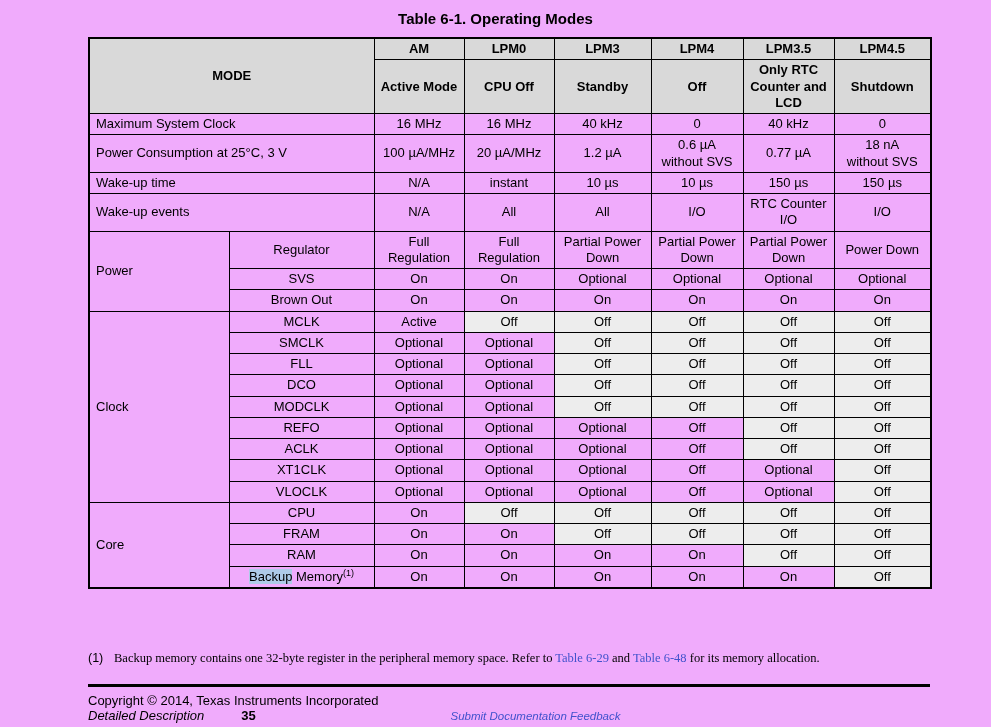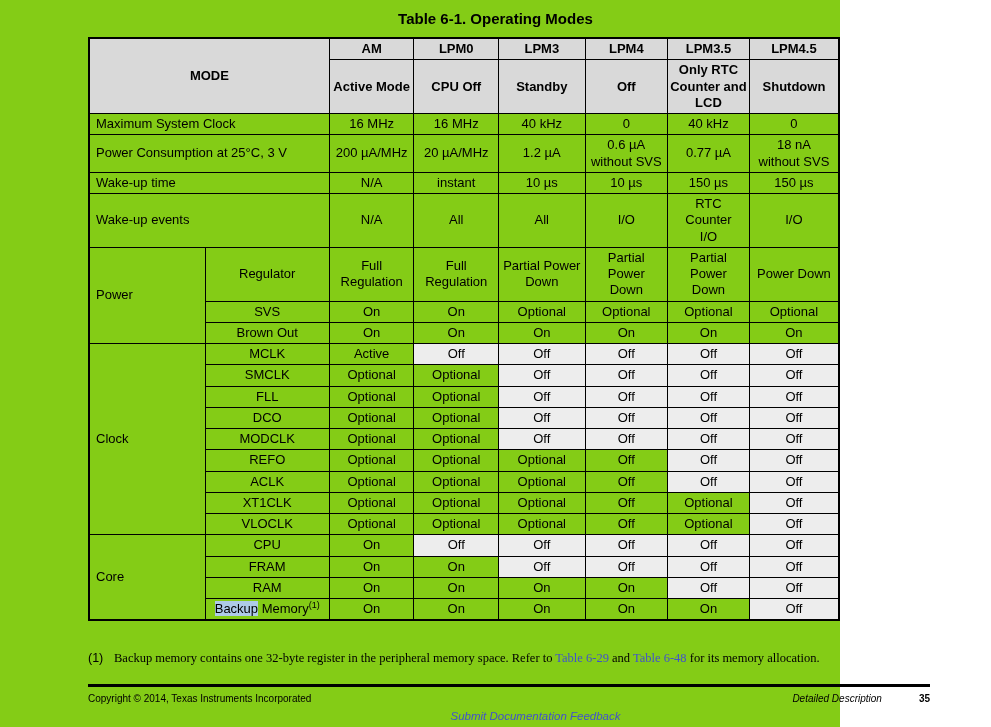--- a/index.html
+++ b/index.html
@@ -1,17 +1,17 @@
 <!DOCTYPE html>
 <html><head>
 <meta charset="utf-8">
 <style>
   html,body{margin:0;padding:0;background:#ffffff;}
   body{width:991px;height:727px;font-family:"Liberation Sans",sans-serif;color:#111;overflow:hidden;}
-  .page{position:relative;width:840px;height:727px;background:#84cc16;}
+  .page{position:relative;width:991px;height:727px;background:#f0abfc;}
 
   .doc-title{position:absolute;top:10px;left:0;width:991px;text-align:center;
     font-size:15px;font-weight:bold;color:#000;}
 
   table.optable{position:absolute;left:88px;top:37px;border-collapse:collapse;
     table-layout:fixed;border:2px solid #000;}
   table.optable th,table.optable td{border:1px solid #000;font-size:13px;line-height:1.25;
     text-align:center;vertical-align:middle;padding:2px 3px;white-space:pre-line;
     font-weight:normal;color:#000;overflow:hidden;}
   table.optable thead th{background:#d9d9d9;font-weight:bold;padding:2px 2px;}
@@ -22,22 +22,22 @@
   table.optable sup{font-size:9px;line-height:0;}
   .hl{background:#aecbe8;}
 
   .footnote{position:absolute;left:88px;top:651px;width:822px;font-size:12.5px;
     line-height:1.22;color:#000;display:flex;}
   .fn-num{width:26px;flex:0 0 26px;}
   .fn-text{flex:1;font-family:Liberation Serif, serif;}
   a.doclink{color:#4152cc;text-decoration:none;cursor:pointer;}
 
   .footer-rule{position:absolute;left:88px;top:684px;width:842px;height:3px;background:#000;}
-  .footer-row{position:absolute;left:88px;top:693px;width:842px;font-size:10px;
-    display:flex;justify-content:space-between;align-items:baseline;color:#000;}
+  .footer-row{position:absolute;left:88px;top:693px;width:842px;font-size:13px;
+    display:flex;justify-content:space-between;align-items:baseline;color:#000;flex-direction:column;}
   .footer-right{display:flex;align-items:flex-end;}
   .footer-section{font-style:italic;}
   .footer-page{margin-left:37px;font-weight:bold;}
   .feedback{position:absolute;left:0;top:710px;width:991px;text-align:center;
     font-size:11.5px;font-style:italic;color:#4152cc;padding-left:40px;}
 </style>
 </head>
 <body>
 
 <div class="page">
@@ -81,21 +81,21 @@
           <th class="speclabel" colspan="2">Maximum System Clock</th>
           <td class="">16 MHz</td>
           <td class="">16 MHz</td>
           <td class="">40 kHz</td>
           <td class="">0</td>
           <td class="">40 kHz</td>
           <td class="">0</td>
         </tr>
         <tr>
           <th class="speclabel" colspan="2">Power Consumption at 25°C, 3 V</th>
-          <td class="">200 µA/MHz</td>
+          <td class="">100 µA/MHz</td>
           <td class="">20 µA/MHz</td>
           <td class="">1.2 µA</td>
           <td class="">0.6 µA
 without SVS</td>
           <td class="">0.77 µA</td>
           <td class="">18 nA
 without SVS</td>
         </tr>
         <tr>
           <th class="speclabel" colspan="2">Wake-up time</th>

